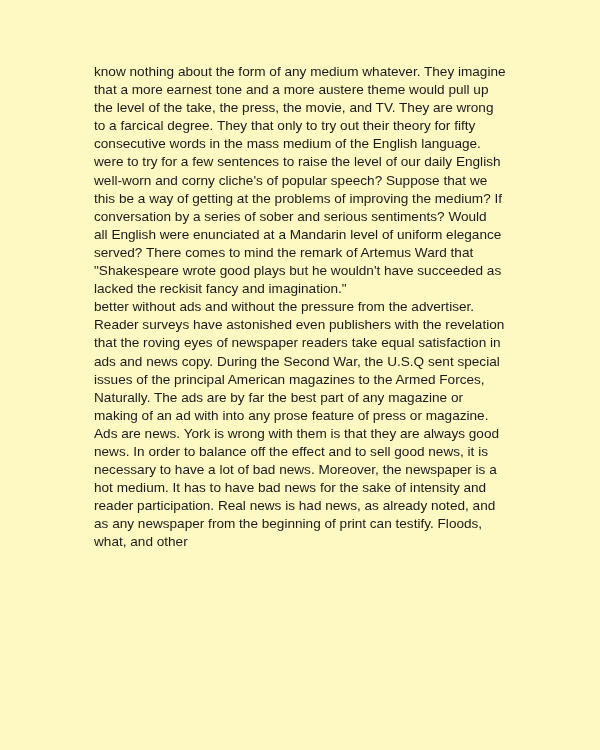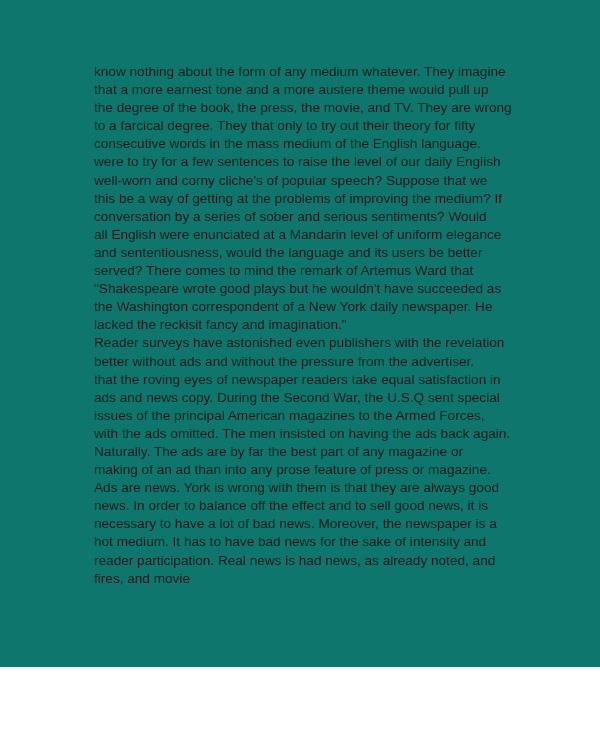--- a/index.html
+++ b/index.html
@@ -11,22 +11,22 @@
       width: 600px;
       height: 750px;
       position: relative;
       overflow: hidden;
     }
     .page {
       position: absolute;
       left: 0;
       top: 0;
       width: 600px;
-      height: 667px;
-      background: #0f766e;
+      height: 750px;
+      background: #fef9c3;
     }
     .text-block {
       position: absolute;
       left: 94px;
       top: 63px;
       width: 440px;
       font-family: "Liberation Sans", sans-serif;
       font-size: 13.6px;
       line-height: 18.1px;
       color: #1a1a1a;
@@ -37,41 +37,39 @@
       height: 18.1px;
     }
   </style>
 </head>
 <body>
 
 <div class="page">
   <div class="text-block">
     <span class="line">know nothing about the form of any medium whatever. They imagine</span>
     <span class="line">that a more earnest tone and a more austere theme would pull up</span>
-    <span class="line">the degree of the book, the press, the movie, and TV. They are wrong</span>
+    <span class="line">the level of the take, the press, the movie, and TV. They are wrong</span>
     <span class="line">to a farcical degree. They that only to try out their theory for fifty</span>
     <span class="line">consecutive words in the mass medium of the English language.</span>
     <span class="line">were to try for a few sentences to raise the level of our daily English</span>
     <span class="line">well-worn and corny cliche's of popular speech? Suppose that we</span>
     <span class="line">this be a way of getting at the problems of improving the medium? If</span>
     <span class="line">conversation by a series of sober and serious sentiments? Would</span>
     <span class="line">all English were enunciated at a Mandarin level of uniform elegance</span>
-    <span class="line">and sententiousness, would the language and its users be better</span>
     <span class="line">served? There comes to mind the remark of Artemus Ward that</span>
     <span class="line">"Shakespeare wrote good plays but he wouldn't have succeeded as</span>
-    <span class="line">the Washington correspondent of a New York daily newspaper. He</span>
     <span class="line">lacked the reckisit fancy and imagination."</span>
+    <span class="line">better without ads and without the pressure from the advertiser.</span>
     <span class="line">Reader surveys have astonished even publishers with the revelation</span>
-    <span class="line">better without ads and without the pressure from the advertiser.</span>
     <span class="line">that the roving eyes of newspaper readers take equal satisfaction in</span>
     <span class="line">ads and news copy. During the Second War, the U.S.Q sent special</span>
     <span class="line">issues of the principal American magazines to the Armed Forces,</span>
-    <span class="line">with the ads omitted. The men insisted on having the ads back again.</span>
     <span class="line">Naturally. The ads are by far the best part of any magazine or</span>
-    <span class="line">making of an ad than into any prose feature of press or magazine.</span>
+    <span class="line">making of an ad with into any prose feature of press or magazine.</span>
     <span class="line">Ads are news. York is wrong with them is that they are always good</span>
     <span class="line">news. In order to balance off the effect and to sell good news, it is</span>
     <span class="line">necessary to have a lot of bad news. Moreover, the newspaper is a</span>
     <span class="line">hot medium. It has to have bad news for the sake of intensity and</span>
     <span class="line">reader participation. Real news is had news, as already noted, and</span>
-    <span class="line">fires, and movie</span>
+    <span class="line">as any newspaper from the beginning of print can testify. Floods,</span>
+    <span class="line">what, and other</span>
   </div>
 </div>
 
 </body></html>

